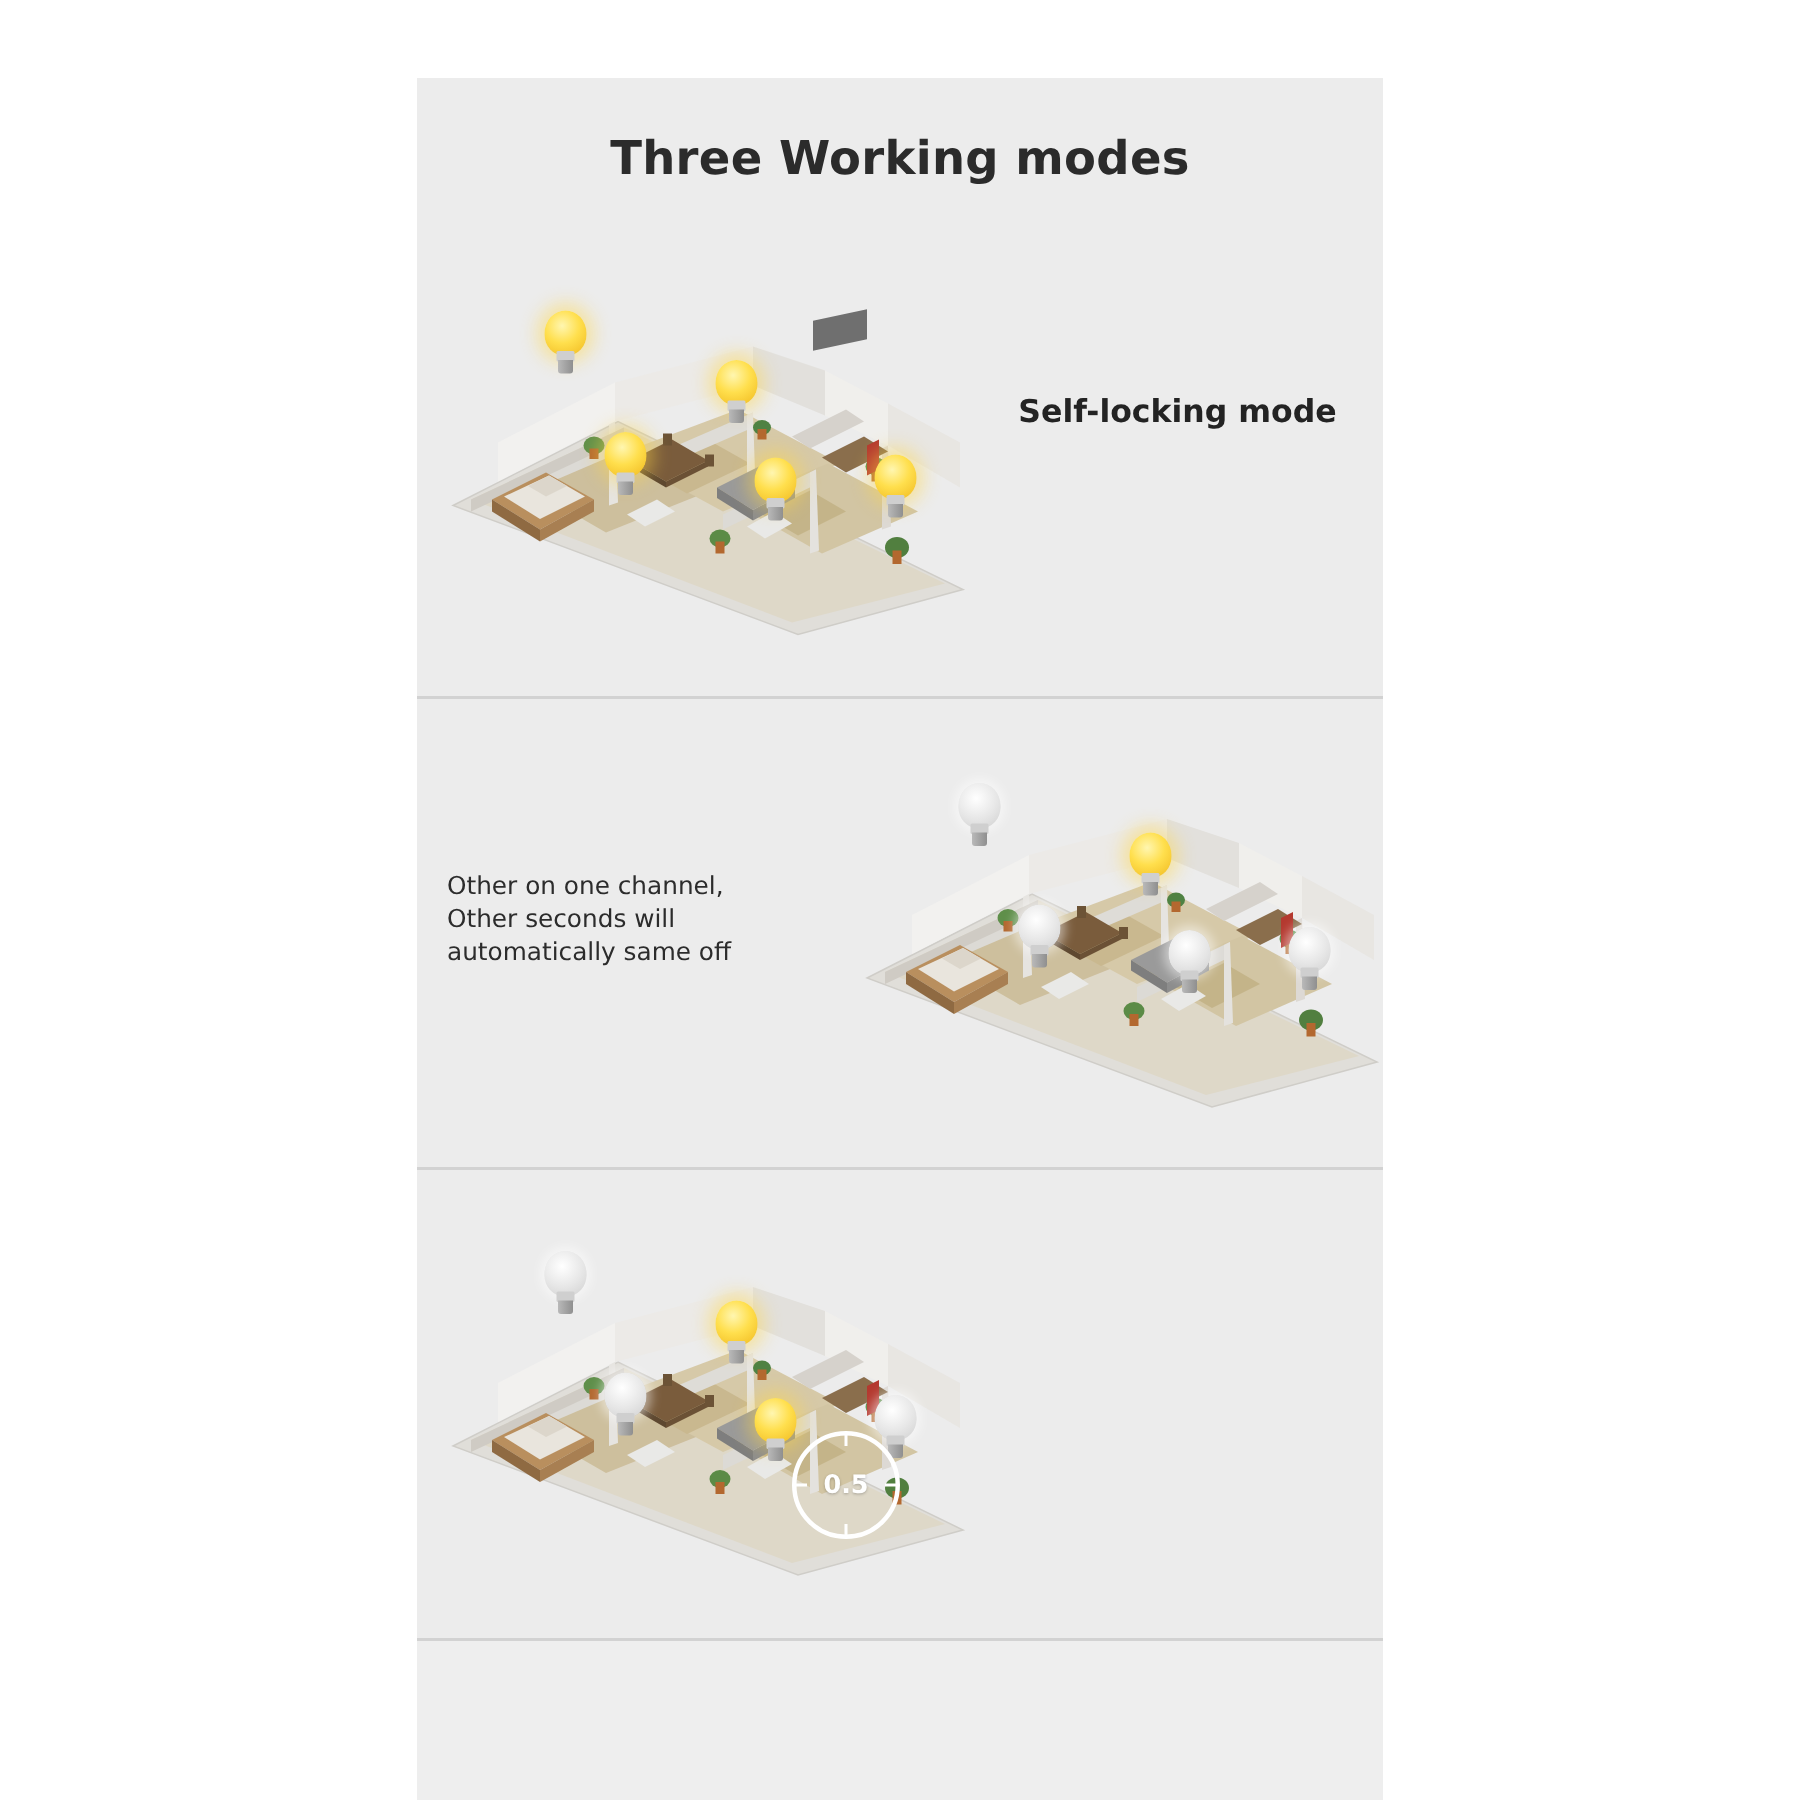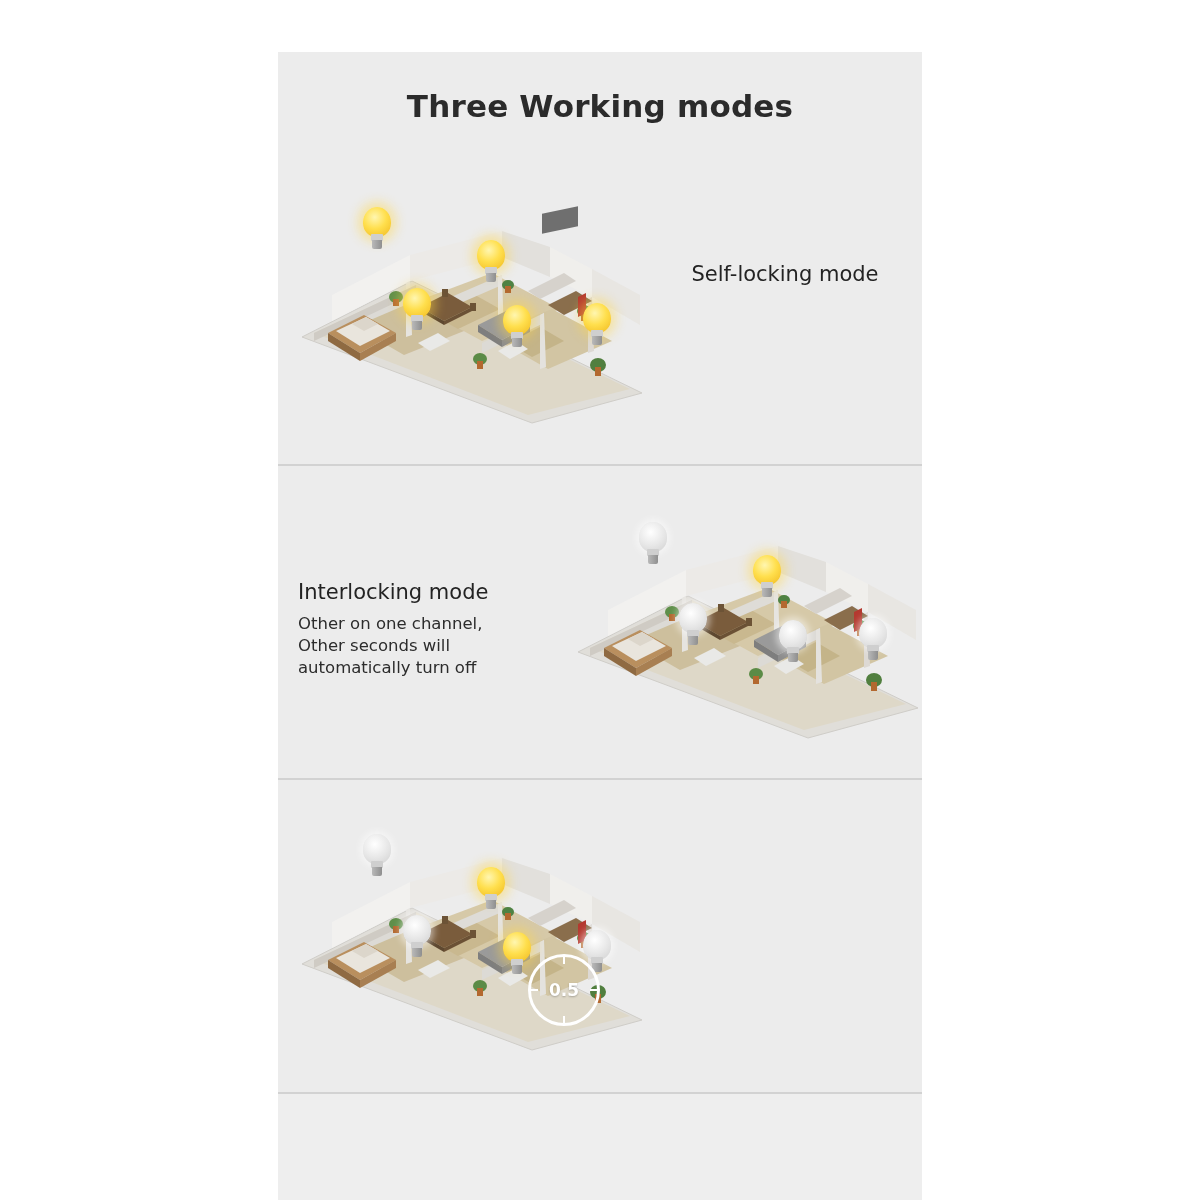--- a/index.html
+++ b/index.html
@@ -51,21 +51,21 @@
     font-size: 31px;
     font-weight: bold;
     color: #2b2b2b;
     letter-spacing: 0.2px;
   }
 
   
   .mode-text { position: absolute; }
   .mode-title {
     font-size: 21px;
-    font-weight: normal;
+    font-weight: bold;
     color: #232323;
     margin-bottom: 9px;
     white-space: nowrap;
   }
   .mode-desc {
     font-size: 16.5px;
     color: #2c2c2c;
     line-height: 1.32;
   }
   .mode-desc b { font-weight: bold; }
@@ -328,25 +328,24 @@
       <div class="base"></div>
     </div>
     <div class="bulb off" style="left:288px; top:118px;">
       <div class="glass"></div>
       <div class="neck"></div>
       <div class="base"></div>
     </div>
   </div>
 
   <div class="mode-text t-inter">
-    <div class="mode-title">Interlocking mode</div>
     <div class="mode-desc">
       <div>Other on one channel,</div>
       <div>Other seconds will</div>
-      <div>automatically turn off</div>
+      <div>automatically same off</div>
     </div>
   </div>
 
   <div class="scene" style="top:812px; left:292px; width:360px; height:240px;">
     <svg width="360" height="240" viewBox="0 0 360 240">
       <polygon points="10,152 120,96 350,208 240,238" fill="#e0ded9"></polygon>
       <polygon points="10,152 120,96 350,208 240,238" fill="none" stroke="#cfcdc8" stroke-width="1"></polygon>
       <polygon points="22,148 124,100 338,204 236,230" fill="#ded8c8"></polygon>
       <polygon points="120,118 200,88 268,124 190,156" fill="#d6c9a8"></polygon>
       <polygon points="60,140 118,118 172,146 112,170" fill="#cdbf9d"></polygon>

